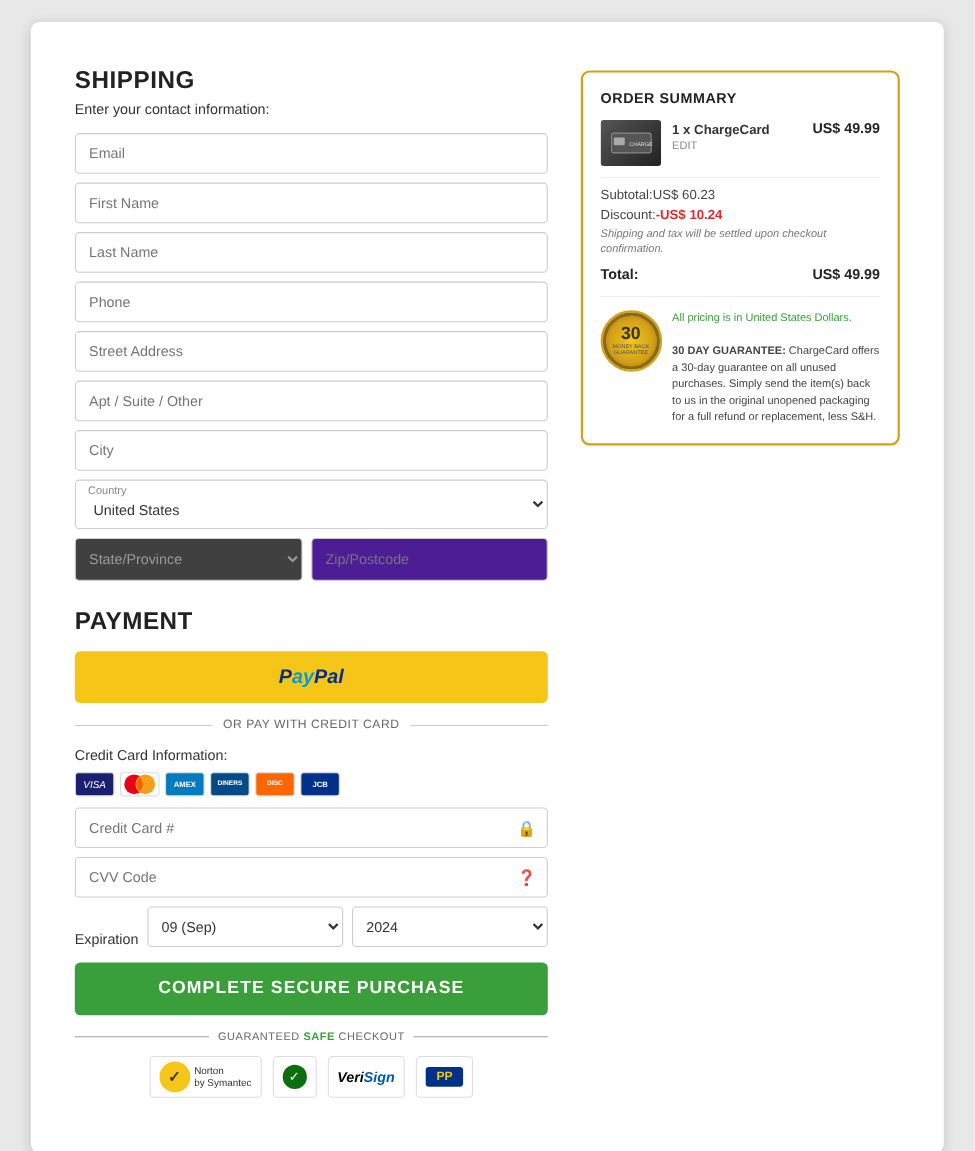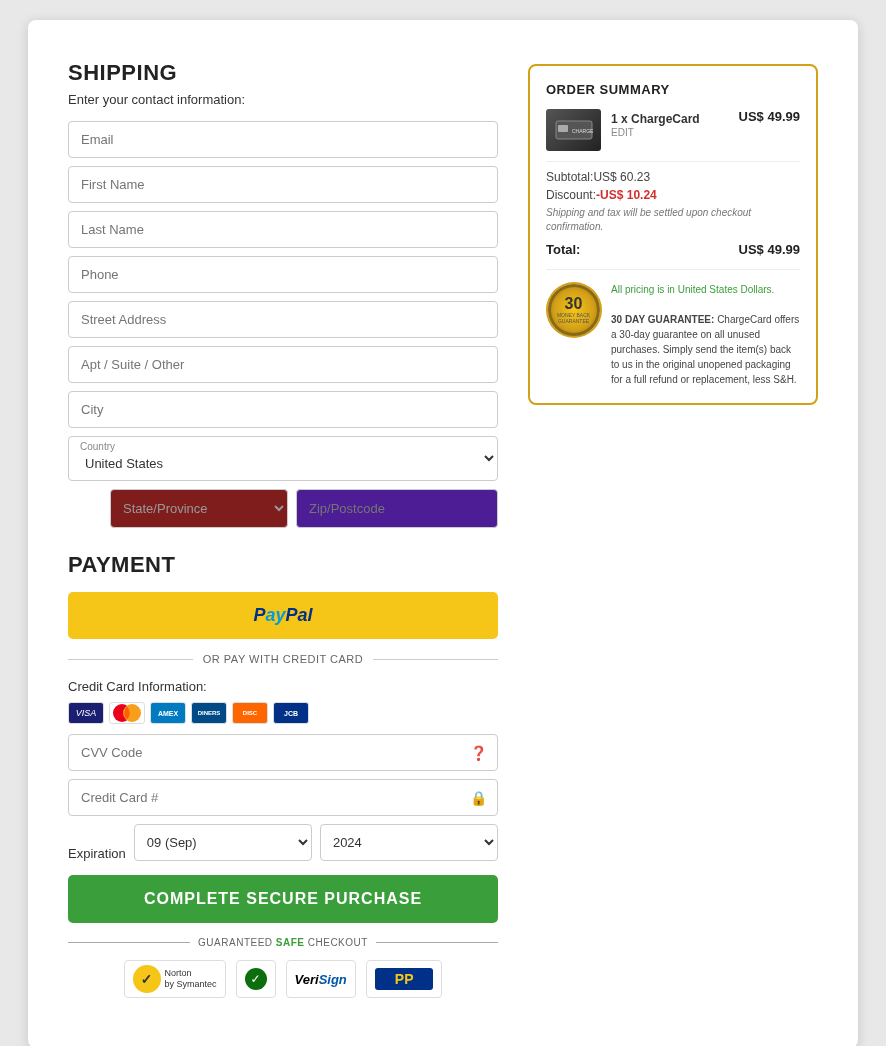--- a/index.html
+++ b/index.html
@@ -83,23 +83,22 @@
       gap: 8px;
       margin-bottom: 8px;
     }
     .state-select {
       flex: 1;
       border: 1px solid #ccc;
       border-radius: 4px;
       padding: 10px 8px;
       font-size: 13px;
       color: #999;
-      background: #7f1d1d;
+      background: #404040;
       outline: none;
-      margin-left: 42px;
     }
     .zip-field {
       flex: 1;
       border: 1px solid #ccc;
       border-radius: 4px;
       padding: 10px 12px;
       font-size: 13px;
       color: #999;
       background: #4c1d95;
       outline: none;
@@ -518,27 +517,27 @@
             <path d="M17 3.5 a9 9 0 0 1 0 13 a9 9 0 0 1 0-13z" fill="#ff5f00"></path>
           </svg>
         </div>
         <div class="card-icon amex">AMEX</div>
         <div class="card-icon diners">DINERS</div>
         <div class="card-icon discover">DISC</div>
         <div class="card-icon jcb">JCB</div>
       </div>
 
       <div class="cc-input-wrapper">
+        <input class="cc-input" type="text" placeholder="Credit Card #" style="">
+        <span class="cc-icon">🔒</span>
+      </div>
+
+      <div class="cc-input-wrapper">
         <input class="cc-input" type="text" placeholder="CVV Code" style="">
         <span class="cc-icon">❓</span>
-      </div>
-
-      <div class="cc-input-wrapper">
-        <input class="cc-input" type="text" placeholder="Credit Card #" style="">
-        <span class="cc-icon">🔒</span>
       </div>
 
       <div class="expiry-row">
         <span class="expiry-label">Expiration</span>
         <select class="expiry-select">
           <option>01 (Jan)</option><option>02 (Feb)</option><option>03 (Mar)</option>
           <option>04 (Apr)</option><option>05 (May)</option><option>06 (Jun)</option>
           <option>07 (Jul)</option><option>08 (Aug)</option><option selected="">09 (Sep)</option>
           <option>10 (Oct)</option><option>11 (Nov)</option><option>12 (Dec)</option>
         </select>
@@ -569,21 +568,21 @@
           <div class="mcafee-check">✓</div>
         </div>
 
         <div class="verisign-badge">
           <span class="verisign-text">
             <span class="veri">Veri</span><span class="sign">Sign</span>
           </span>
         </div>
 
         <div class="paypal-seal">
-          <span style="color:#f5c518; font-size:14px; font-weight:bold; background:#003087; padding:3px 20px; border-radius:3px;">PP</span>
+          <span style="color:#f5c518; font-size:11px; font-weight:bold; background:#003087; padding:3px 10px; border-radius:3px;">PP</span>
         </div>
       </div>
     </div>
 
   </div>
 
   <div class="right-col">
     <div class="order-summary-box">
       <div class="order-summary-title">ORDER SUMMARY</div>
 

